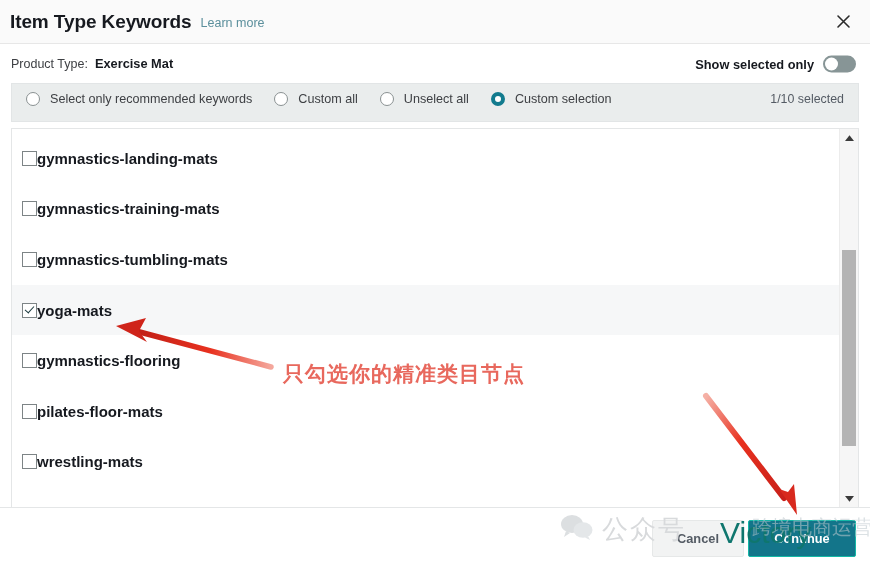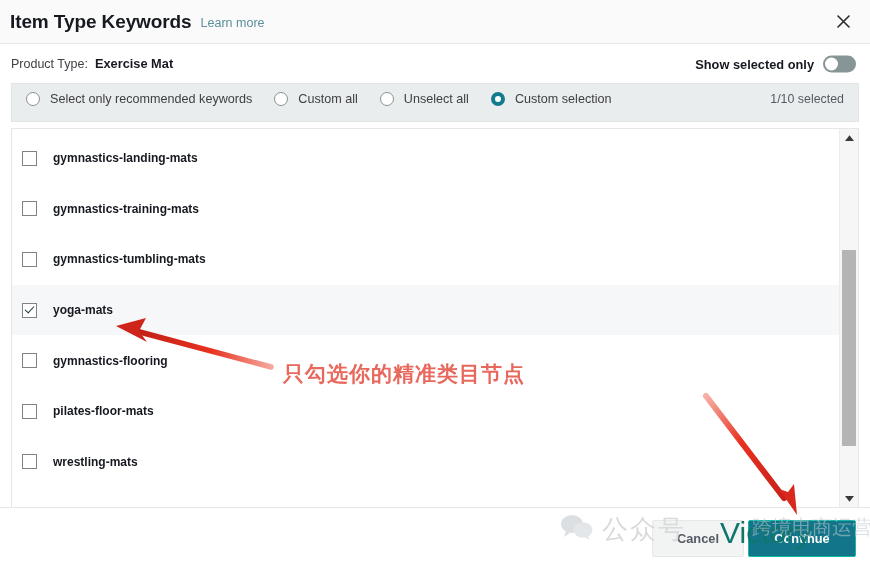--- a/index.html
+++ b/index.html
@@ -213,24 +213,23 @@
     position: absolute;
     left: 3.5px;
     top: 0.5px;
     width: 4px;
     height: 8px;
     border: solid #1b3a3f;
     border-width: 0 1.7px 1.7px 0;
     transform: rotate(42deg);
   }
   .kw-label {
-    font-size: 12px;
+    font-size: 15px;
     font-weight: bold;
     color: #16191f;
-    margin-left: 16px;
     white-space: nowrap;
   }
 
   
   .scrollbar {
     width: 18px;
     background: #f6f6f6;
     border-left: 1px solid #ececec;
     display: flex;
     flex-direction: column;

